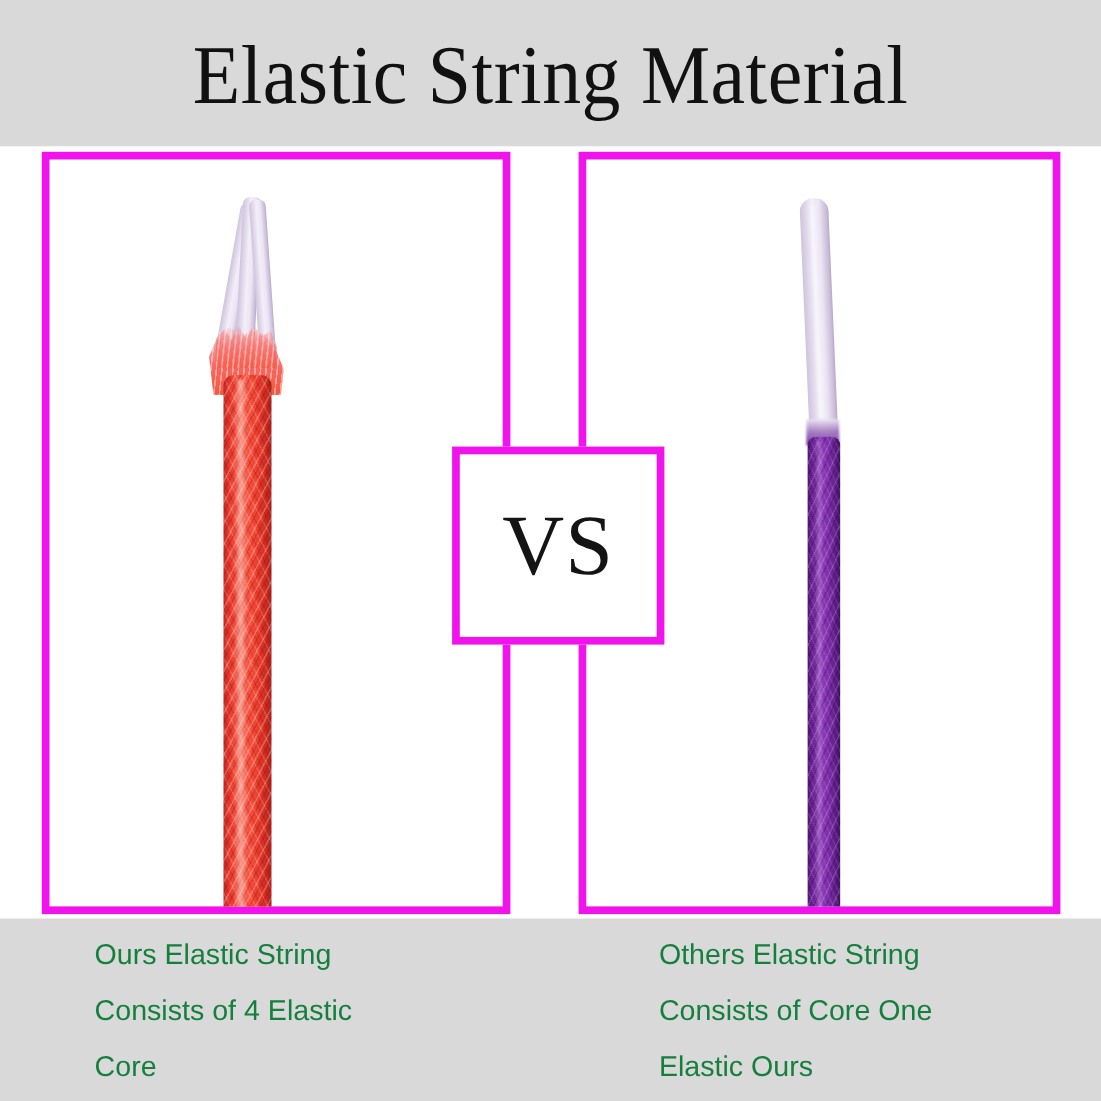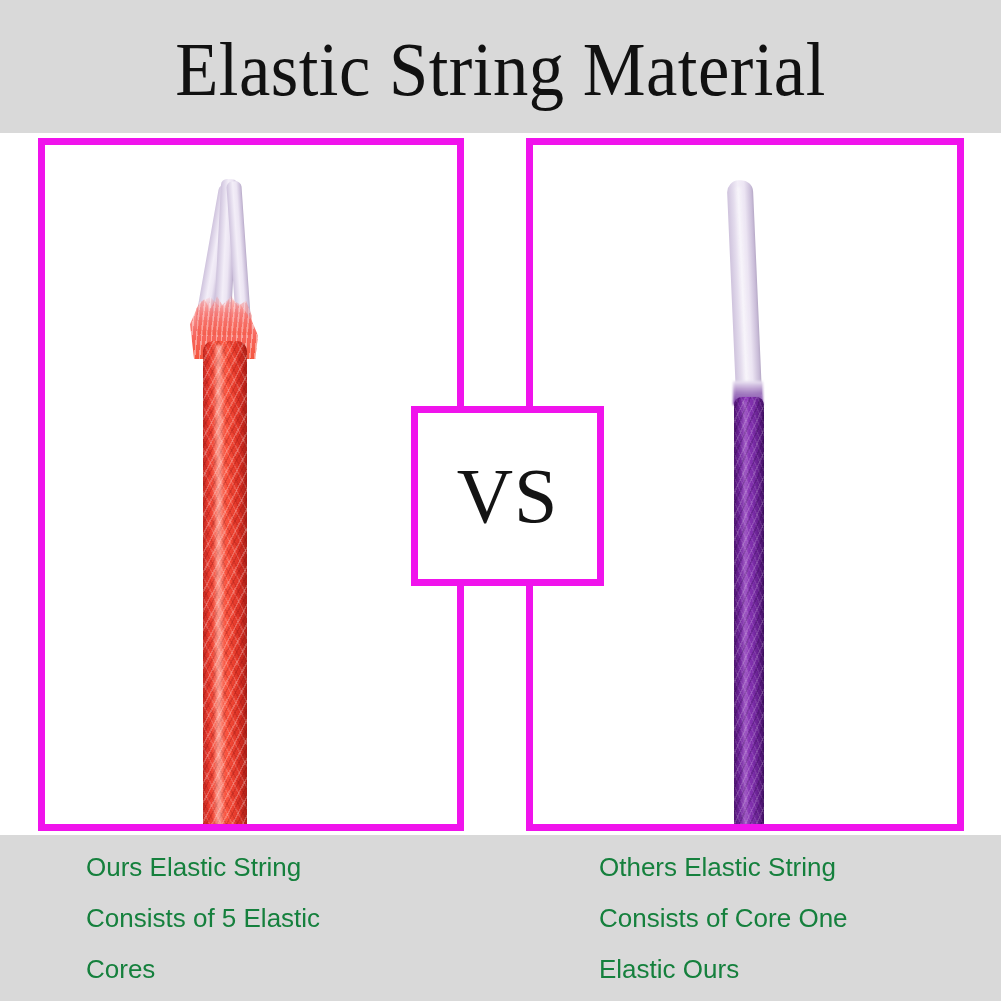--- a/index.html
+++ b/index.html
@@ -221,22 +221,22 @@
   </div>
 
   <div class="vs-badge">
     <span class="vs-text">VS</span>
   </div>
 
   <div class="footer-band"></div>
 
   <div class="caption caption-left">
     <span class="cap-line">Ours Elastic String</span>
-    <span class="cap-line">Consists of 5 Elastic</span>
-    <span class="cap-line">Cores</span>
+    <span class="cap-line">Consists of 4 Elastic</span>
+    <span class="cap-line">Core</span>
   </div>
 
   <div class="caption caption-right">
     <span class="cap-line">Others Elastic String</span>
     <span class="cap-line">Consists of Core One</span>
     <span class="cap-line">Elastic Ours</span>
   </div>
 
 </div>
 

